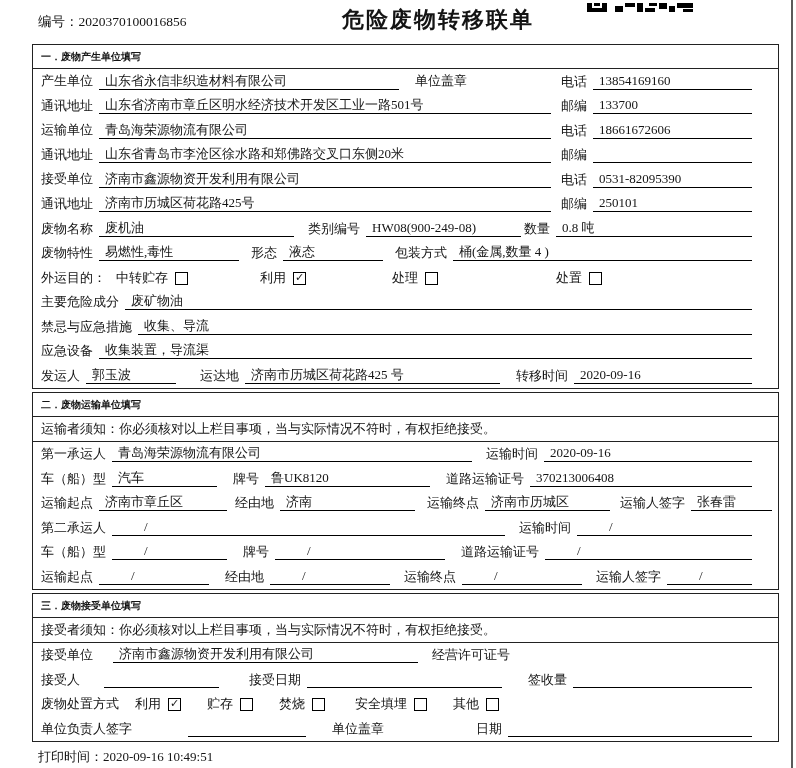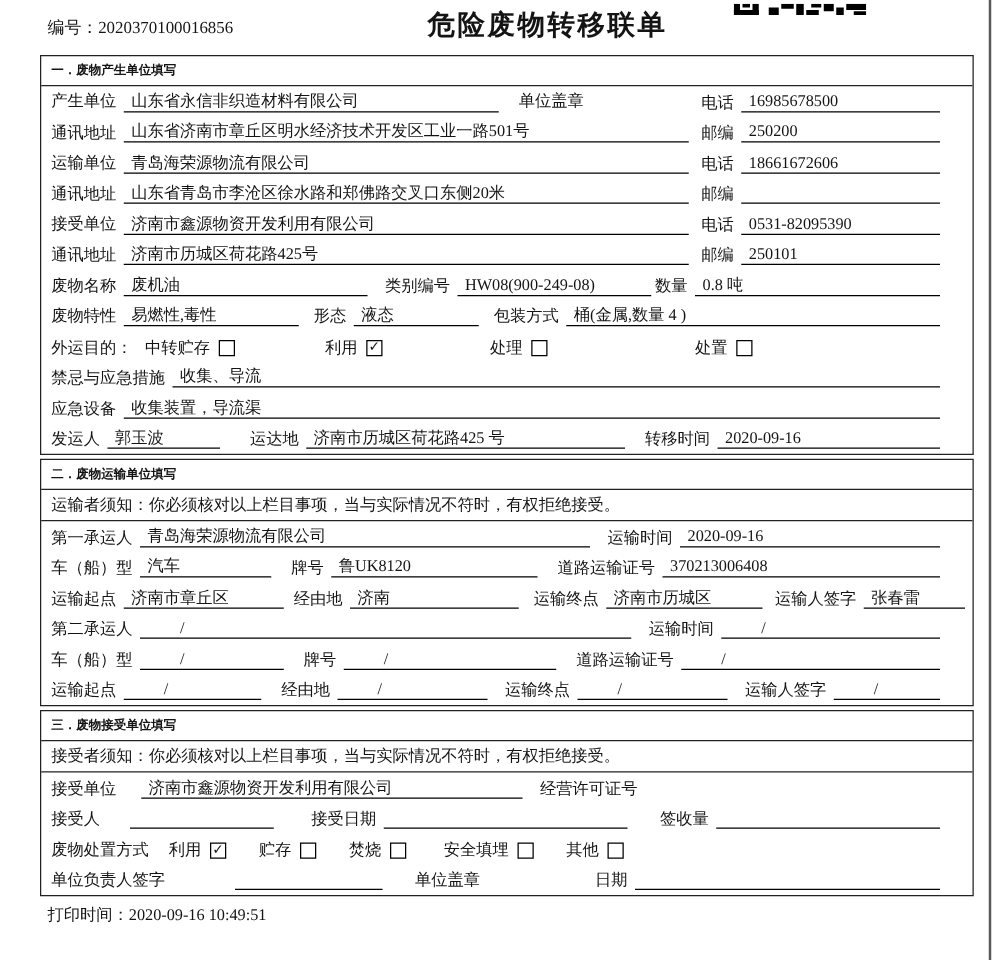--- a/index.html
+++ b/index.html
@@ -63,30 +63,30 @@
 <div class="box">
   <div class="box-title">一．废物产生单位填写</div>
 
   <div class="row">
     <div class="left">
       <span class="lbl">产生单位</span>
       <span class="val" style="width:300px">山东省永信非织造材料有限公司</span>
       <span class="lbl" style="margin-left:16px">单位盖章</span>
     </div>
     <span class="lbl">电话</span>
-    <span class="val fill">16985678500</span>
+    <span class="val fill">13854169160</span>
   </div>
 
   <div class="row">
     <div class="left">
       <span class="lbl">通讯地址</span>
       <span class="val fill" style="margin-right:10px">山东省济南市章丘区明水经济技术开发区工业一路501号</span>
     </div>
     <span class="lbl">邮编</span>
-    <span class="val fill">250200</span>
+    <span class="val fill">133700</span>
   </div>
 
   <div class="row">
     <div class="left">
       <span class="lbl">运输单位</span>
       <span class="val fill" style="margin-right:10px">青岛海荣源物流有限公司</span>
     </div>
     <span class="lbl">电话</span>
     <span class="val fill">18661672606</span>
   </div>
@@ -141,20 +141,24 @@
     <span class="lbl" style="margin-left:10px">中转贮存</span>
     <span class="cb"></span>
     <span class="lbl" style="margin-left:72px">利用</span>
     <span class="cb checked">✓</span>
     <span class="lbl" style="margin-left:86px">处理</span>
     <span class="cb"></span>
     <span class="lbl" style="margin-left:118px">处置</span>
     <span class="cb"></span>
   </div>
 
+  <div class="row">
+    <span class="lbl">主要危险成分</span>
+    <span class="val fill">废矿物油</span>
+  </div>
 
   <div class="row">
     <span class="lbl">禁忌与应急措施</span>
     <span class="val fill">收集、导流</span>
   </div>
 
   <div class="row">
     <span class="lbl">应急设备</span>
     <span class="val fill">收集装置，导流渠</span>
   </div>

